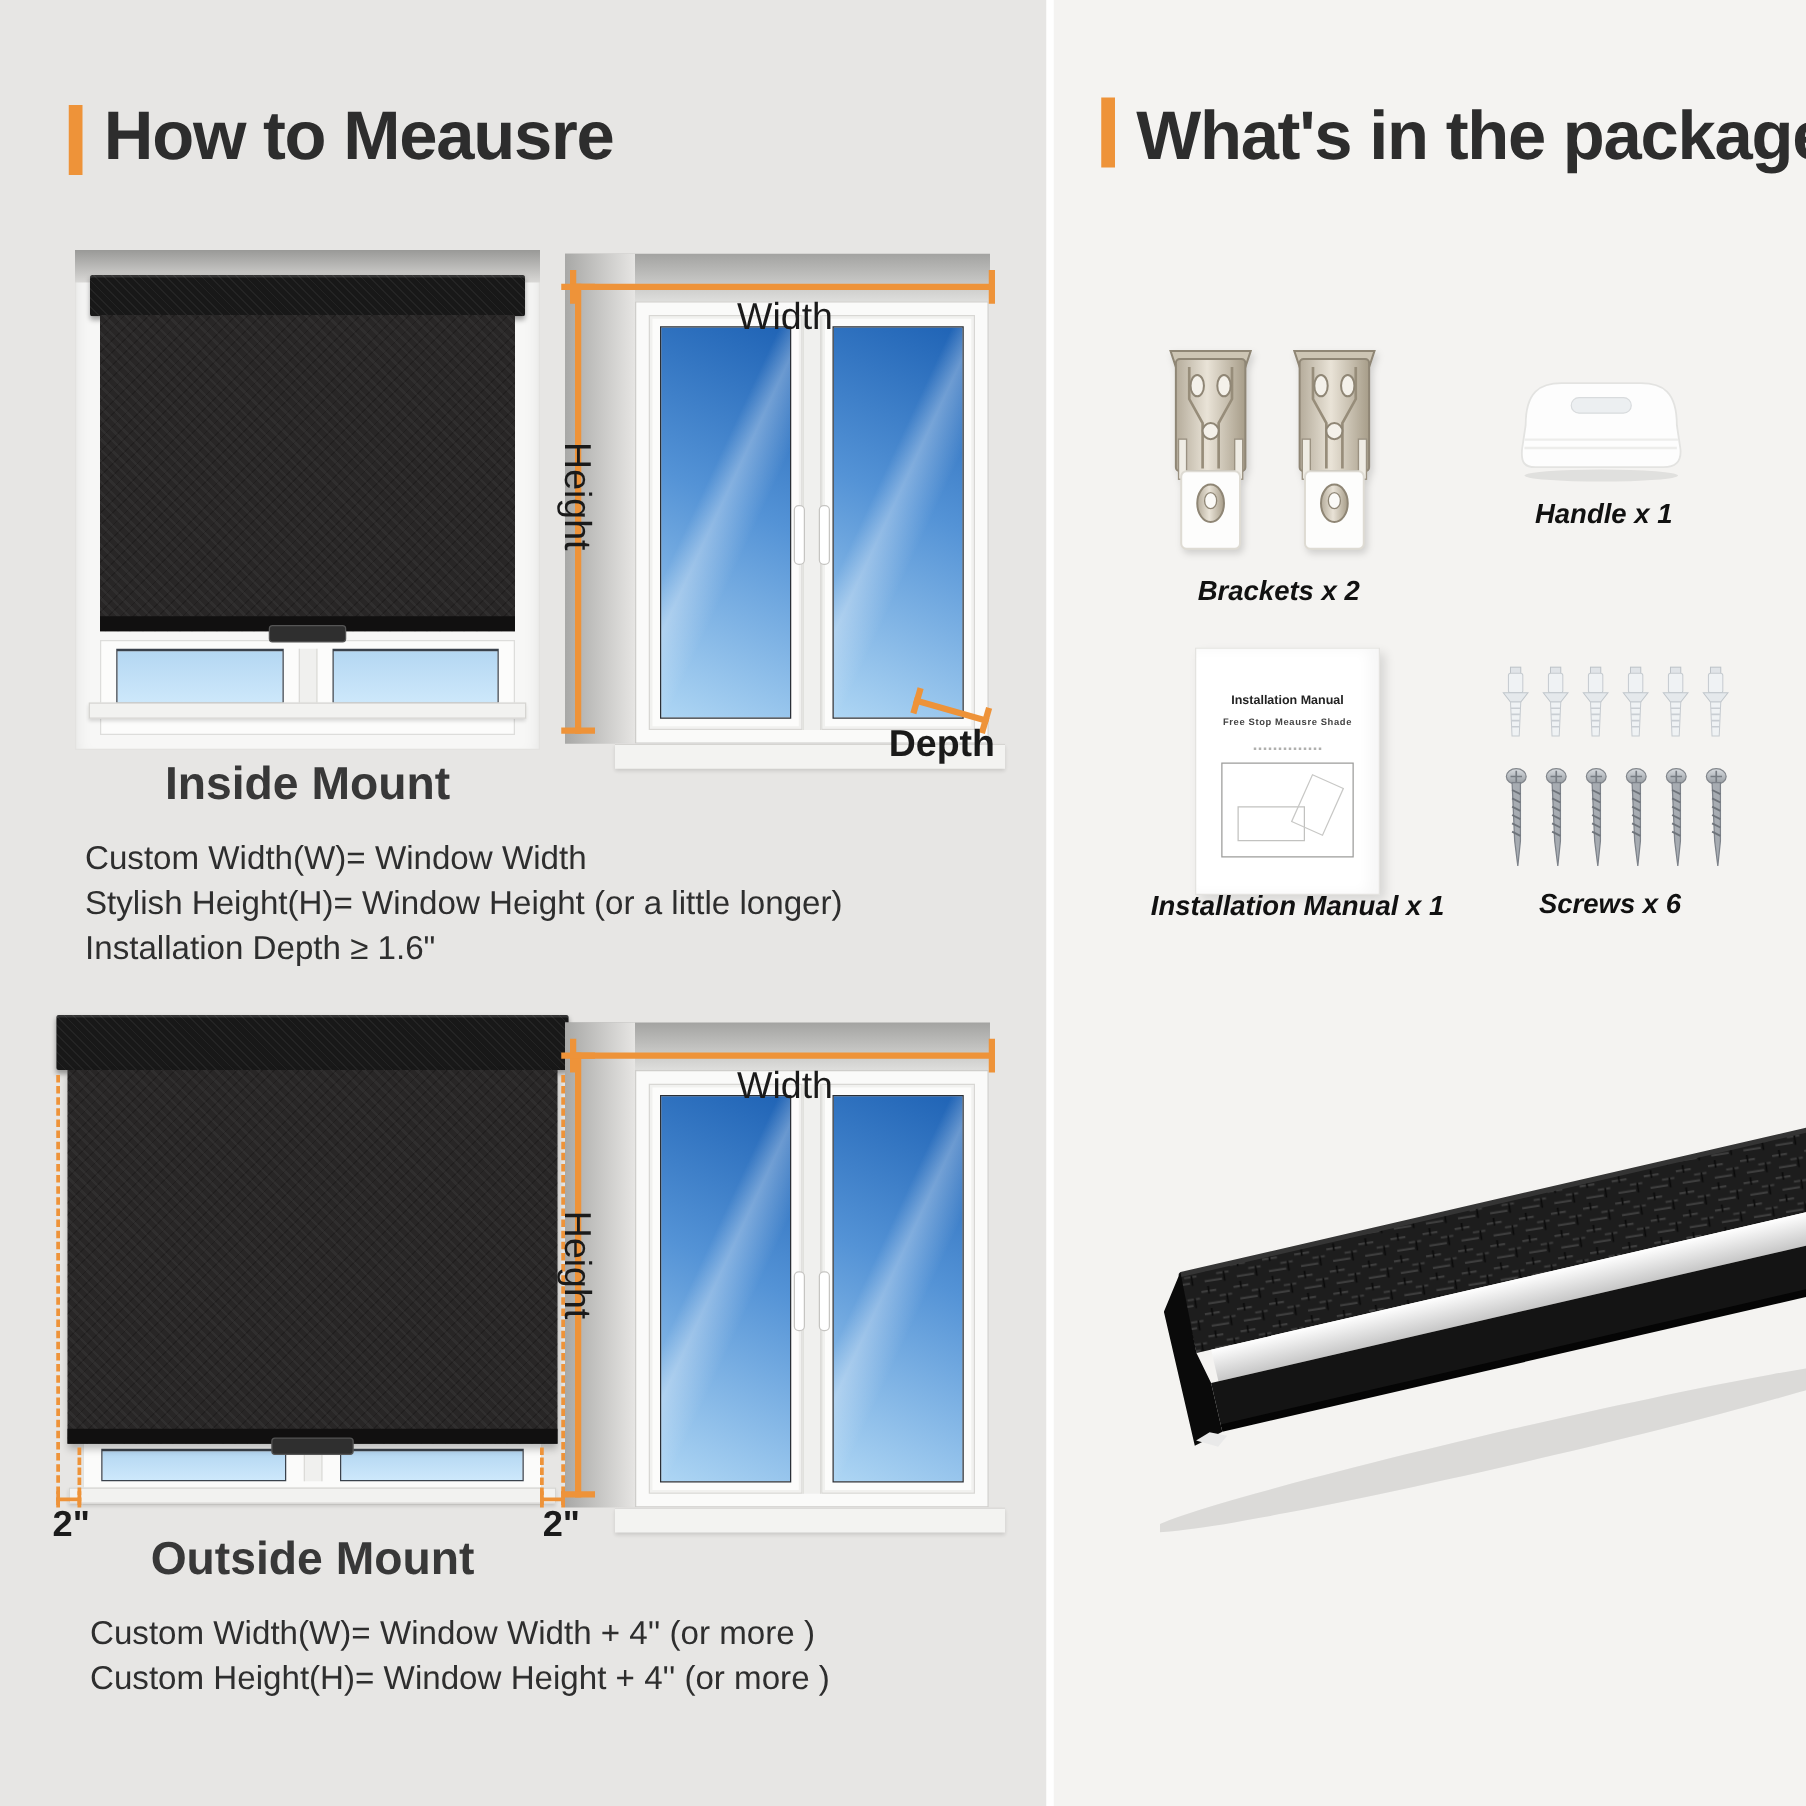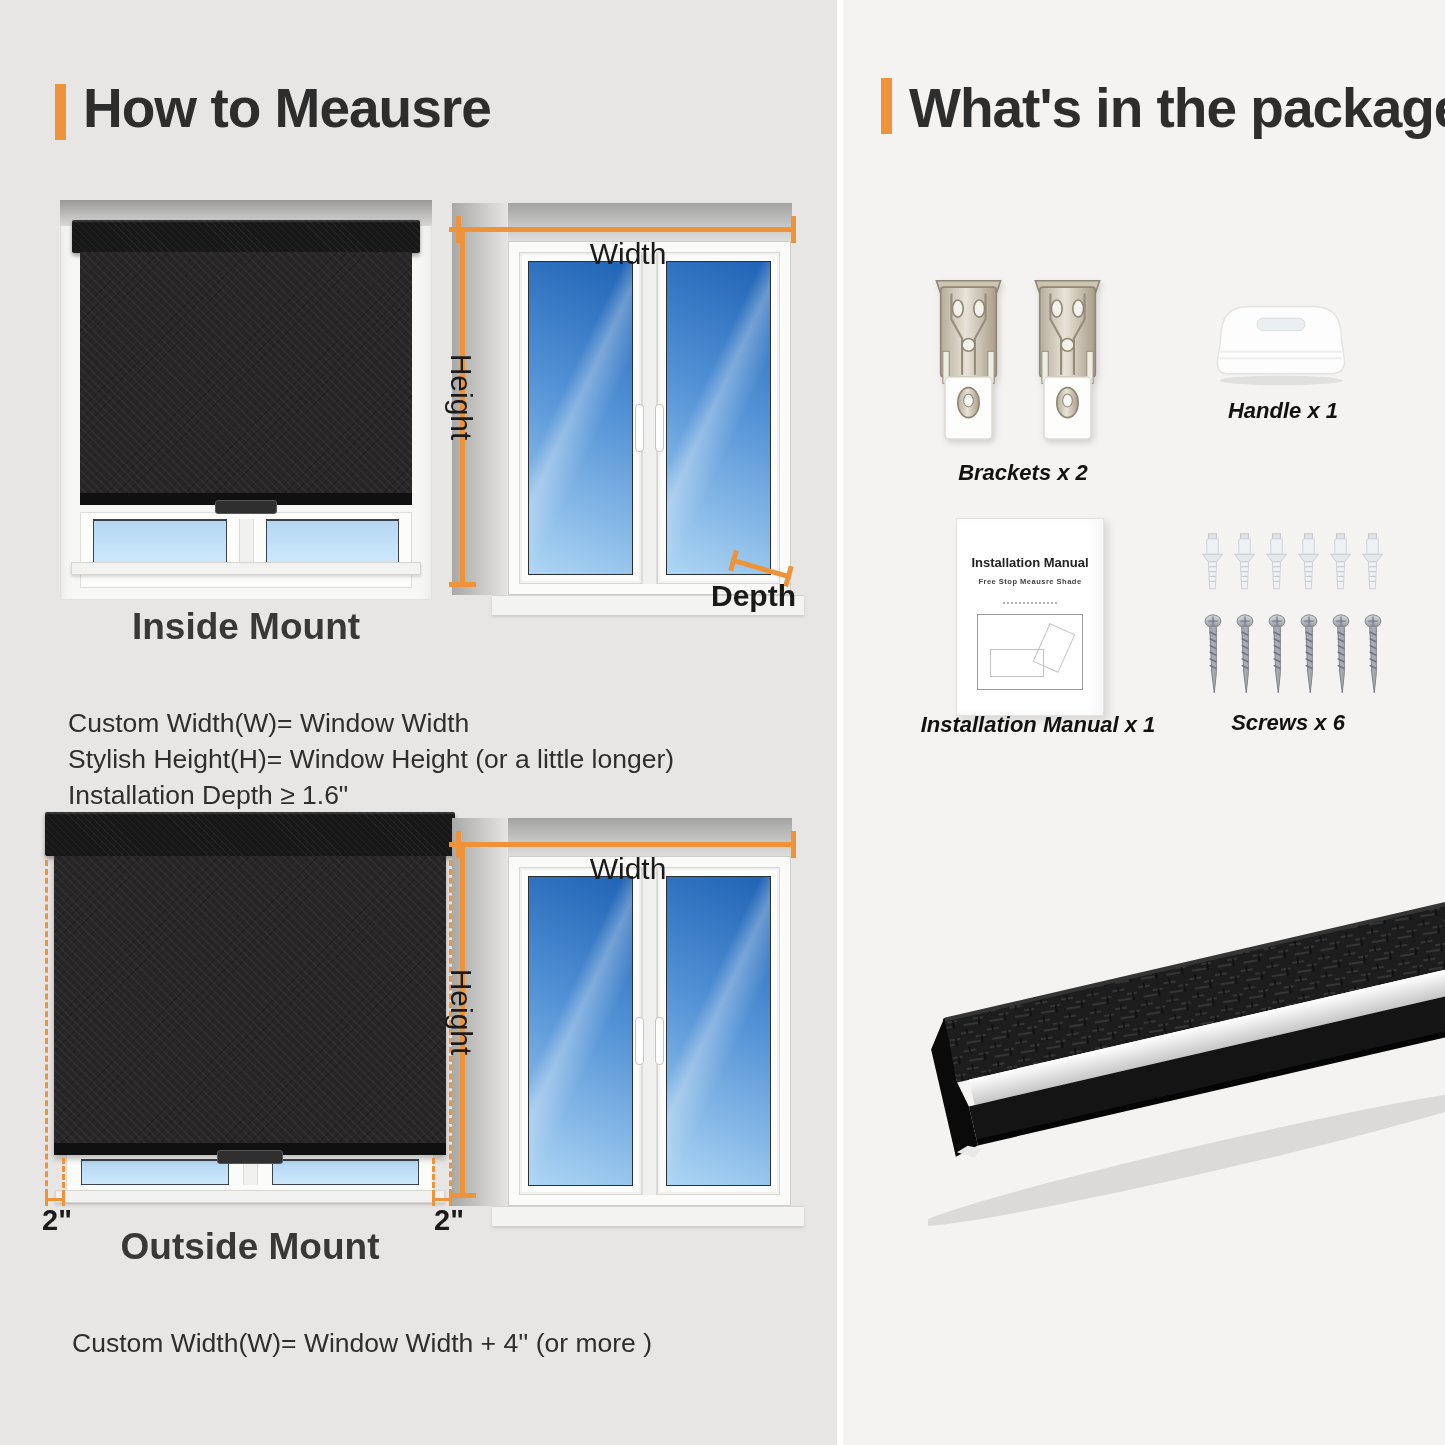--- a/index.html
+++ b/index.html
@@ -109,34 +109,34 @@
   .harrow::before,.harrow::after{content:"";position:absolute;top:-5px;width:3px;height:13px;background:var(--accent);}
   .harrow::before{left:0;} .harrow::after{right:0;}
   .gap-label{position:absolute;top:392px;font-size:29px;font-weight:700;color:#1b1b1b;}
   .gap-label.gl{left:2px;}
   .gap-label.gr{right:-4px;}
 
   
   .mount-h{position:absolute;font-size:37px;font-weight:700;color:#383838;text-align:center;}
   .mount-h.inside{left:60px;width:372px;top:606px;}
   .mount-h.outside{left:60px;width:380px;top:1226px;}
-  .copy{position:absolute;font-size:26.5px;color:#2e2e2e;line-height:36px;margin-top:37px;}
+  .copy{position:absolute;font-size:26.5px;color:#2e2e2e;line-height:36px;}
   .copy.inside{left:68px;top:668px;}
   .copy.outside{left:72px;top:1288px;}
 
   
   .pkg-label{position:absolute;font-size:22px;font-weight:700;font-style:italic;color:#111;text-align:center;white-space:nowrap;}
   .brackets{position:absolute;left:87px;top:276px;display:flex;gap:22px;}
   .bracket-svg{width:77px;height:172px;filter:drop-shadow(2px 3px 3px rgba(0,0,0,.15));}
   .lb-brackets{left:40px;width:280px;top:460px;}
   .handle-wrap{position:absolute;left:355px;top:296px;width:166px;height:96px;}
   .lb-handle{left:335px;width:210px;top:398px;}
   .manual{position:absolute;left:113px;top:518px;width:148px;height:198px;background:#fff;
         border:1px solid #e4e3e0;box-shadow:4px 4px 8px rgba(0,0,0,.12), inset -8px 0 10px rgba(0,0,0,.035);}
-  .manual .m-title{margin-top:36px;text-align:center;font-size:13px;font-weight:700;color:#222;}
+  .manual .m-title{margin-top:36px;text-align:center;font-size:10px;font-weight:700;color:#222;}
   .manual .m-sub{margin-top:7px;text-align:center;font-size:7.5px;font-weight:700;color:#444;letter-spacing:.5px;}
   .manual .m-dashes{width:54px;height:8px;margin:10px auto 0;border-bottom:2px dotted #b0b0ae;}
   .manual .m-box{position:relative;width:106px;height:76px;margin:10px auto 0;border:1px solid #9c9c9a;}
   .manual .m-box::before{content:"";position:absolute;left:12px;bottom:12px;width:52px;height:26px;border:1px solid #c2c2c0;}
   .manual .m-box::after{content:"";position:absolute;right:14px;top:12px;width:26px;height:40px;border:1px solid #c8c8c6;transform:rotate(24deg);}
   .lb-manual{left:15px;width:360px;top:712px;}
   .anchors{position:absolute;left:358px;top:526px;display:flex;gap:9px;}
   .anchor-svg{width:23px;height:73px;}
   .screws{position:absolute;left:360px;top:608px;display:flex;gap:12px;}
   .screw-svg{width:20px;height:98px;}
@@ -244,20 +244,21 @@
       <div class="sill"></div>
       <div class="m-line m-width"></div>
       <div class="m-label m-width-label">Width</div>
       <div class="m-line m-height"></div>
       <div class="m-label m-height-label">Height</div>
     </figure>
 
     <h2 class="mount-h outside">Outside Mount</h2>
     <div class="copy outside">
       <p>Custom Width(W)= Window Width + 4'' (or more )</p>
+      <p>Custom Height(H)= Window Height + 4'' (or more )</p>
     </div>
   </section>
 
   <section class="panel right">
 
     <header class="sec-title">
       <span class="accent-bar"></span>
       <h1>What's in the package</h1>
     </header>
 

